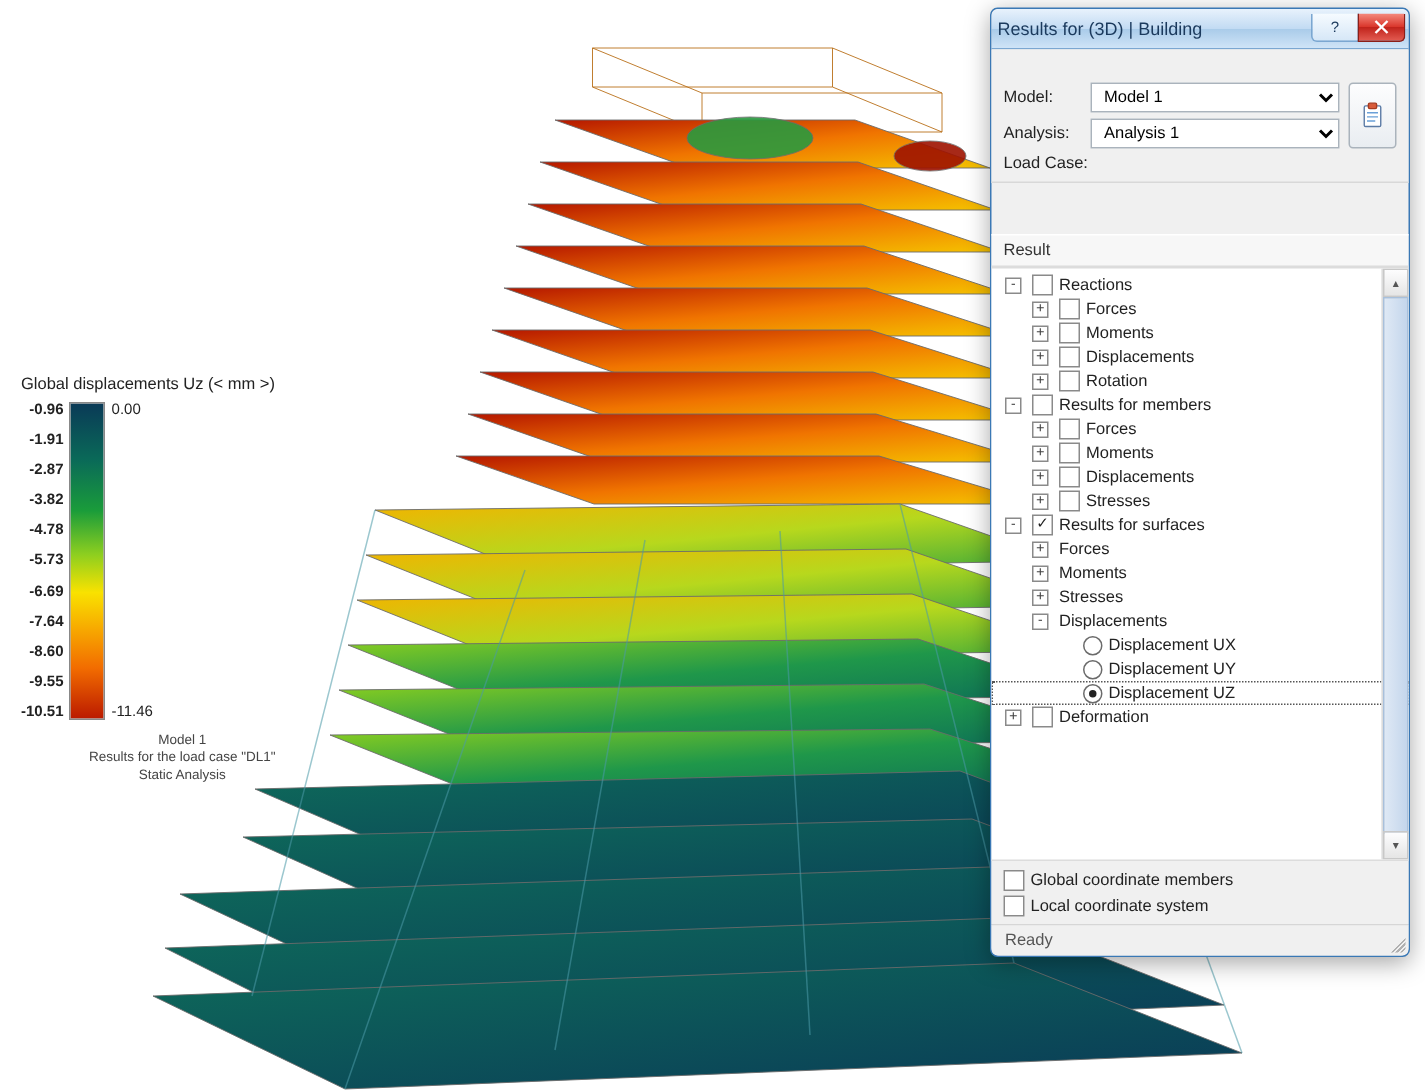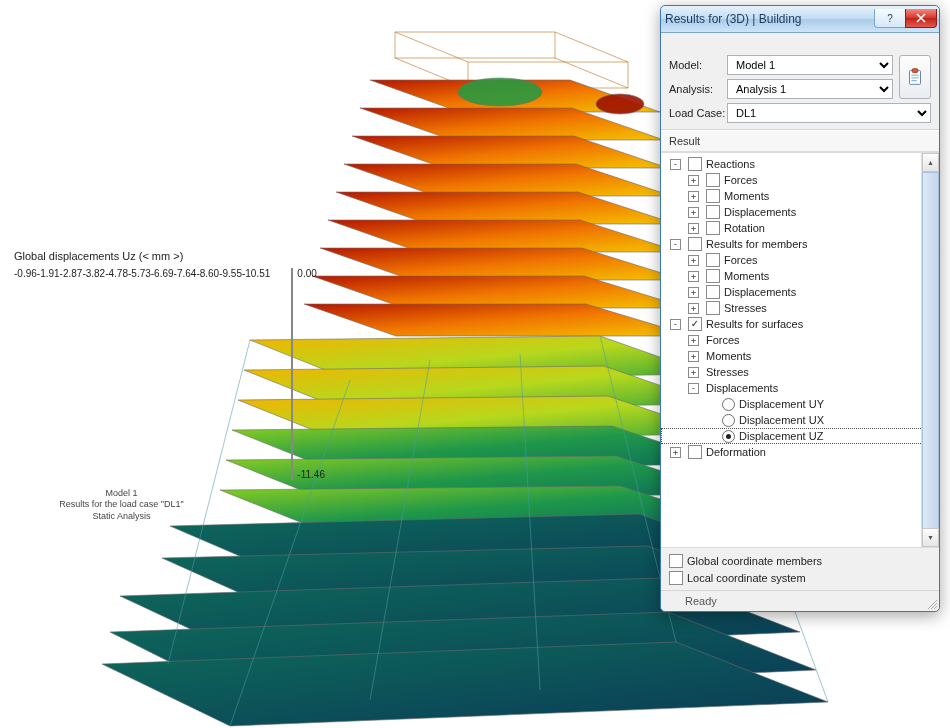--- a/index.html
+++ b/index.html
@@ -33,22 +33,22 @@
   .legend-title { font-size: 11px; margin-bottom: 6px; }
   .legend-body { display: flex; }
   .legend-bar {
     width: 22px; height: 210px;
     background: linear-gradient(to bottom,
       #0a3a57 0%, #0a6a58 18%, #1a9c3a 34%, #8ecf1f 48%,
       #f9e200 60%, #f7a700 72%, #f26c00 84%, #bb1a00 100%);
     border: 1px solid #888;
   }
   .legend-ticks-left {
-    display: flex; flex-direction: row; justify-content: space-between;
-    margin-right: 21px; text-align: right; height: 212px;
+    display: flex; flex-direction: column; justify-content: space-between;
+    margin-right: 4px; text-align: right; height: 212px; font-weight: bold;
   }
   .legend-ticks-right {
     display: flex; flex-direction: column; justify-content: space-between;
     height: 212px; margin-left: 4px;
   }
   .legend-caption { margin-top: 8px; font-size: 9px; color: #444; text-align: center; line-height: 1.25; }
 
   
   .dialog {
     position: absolute;
@@ -100,20 +100,21 @@
     border: 1px solid #aab3bc; border-radius: 3px;
     background: linear-gradient(to bottom, #fdfdfe, #e9edf1);
     display: flex; align-items: center; justify-content: center;
   }
   .side-btn svg { width: 22px; height: 22px; }
 
   .result-header {
     height: 20px; line-height: 20px; padding-left: 8px;
     background: #f7f7f7; border-top: 1px solid #fff; border-bottom: 1px solid #dcdcdc;
     color: #333;
+    margin-top: 34px;
   }
 
   .tree-pane {
     height: 388px; overflow-y: auto;
     background: #ffffff;
     border-top: 1px solid #dcdcdc;
     border-bottom: 1px solid #dcdcdc;
     padding: 3px 0;
     position: relative;
   }
@@ -153,21 +154,21 @@
   .btn {
     flex: 1; height: 21px;
     border: 1px solid #9a9a9a; border-radius: 3px;
     background: linear-gradient(to bottom, #fdfdfe, #e5e5e5);
     display: flex; align-items: center; justify-content: center;
     font-size: 11px; color: #222;
   }
   .btn.small { flex: 0 0 26px; }
 
   .statusbar {
-    height: 20px; line-height: 20px; padding-left: 24px;
+    height: 20px; line-height: 20px; padding-left: 9px;
     border-top: 1px solid #d6d6d6;
     background: #f0f0f0;
     border-radius: 0 0 5px 5px;
     color: #555;
     position: relative;
   }
   .resize-grip {
     position: absolute; right: 2px; bottom: 2px;
     width: 12px; height: 12px;
     background:
@@ -328,21 +329,20 @@
       <div class="side-btn">
         <svg viewBox="0 0 24 24">
           <rect x="6" y="5" width="12" height="15" rx="1" fill="#fff" stroke="#5a7aa5"></rect>
           <rect x="9" y="3" width="6" height="4" rx="1" fill="#d85b3a" stroke="#a53b20"></rect>
           <path d="M8 10h8M8 13h8M8 16h6" stroke="#6aa0d8"></path>
         </svg>
       </div>
     </div>
     <div class="form-row" style="margin-bottom:0;">
       <label>Load Case:</label>
-      <select><option>DL1</option></select>
     </div>
   </div>
 
   <div class="result-header">Result</div>
 
   <div class="tree-pane" id="tree-pane">
 
     <div class="tree-row">
         <span style="display: inline-block; width: 6px; height: 16px; background: repeating-linear-gradient(to right, transparent 0px, transparent 5px, transparent 5px);"></span>
         <span class="exp">-</span>
@@ -430,27 +430,27 @@
       <div class="tree-row">
         <span style="display: inline-block; width: 24px; height: 16px; background: repeating-linear-gradient(to right, transparent 0px, transparent 5px, transparent 5px);"></span>
         <span class="exp">-</span>
         <span style="display: inline-block; width: 4px;"></span>
         <span class="tree-label">Displacements</span>
       </div>
       <div class="tree-row">
         <span style="display: inline-block; width: 42px; height: 16px; background: repeating-linear-gradient(to right, transparent 0px, transparent 5px, transparent 5px);"></span>
         <span style="display: inline-block; width: 15px;"></span>
         <span class="radio"></span>
-        <span class="tree-label">Displacement UY</span>
+        <span class="tree-label">Displacement UX</span>
       </div>
       <div class="tree-row">
         <span style="display: inline-block; width: 42px; height: 16px; background: repeating-linear-gradient(to right, transparent 0px, transparent 5px, transparent 5px);"></span>
         <span style="display: inline-block; width: 15px;"></span>
         <span class="radio"></span>
-        <span class="tree-label">Displacement UX</span>
+        <span class="tree-label">Displacement UY</span>
       </div>
       <div class="tree-row selected">
         <span style="display: inline-block; width: 42px; height: 16px; background: repeating-linear-gradient(to right, transparent 0px, transparent 5px, transparent 5px);"></span>
         <span style="display: inline-block; width: 15px;"></span>
         <span class="radio">
           <span class="dot"></span>
         </span>
         <span class="tree-label">Displacement UZ</span>
       </div>
       <div class="tree-row">

